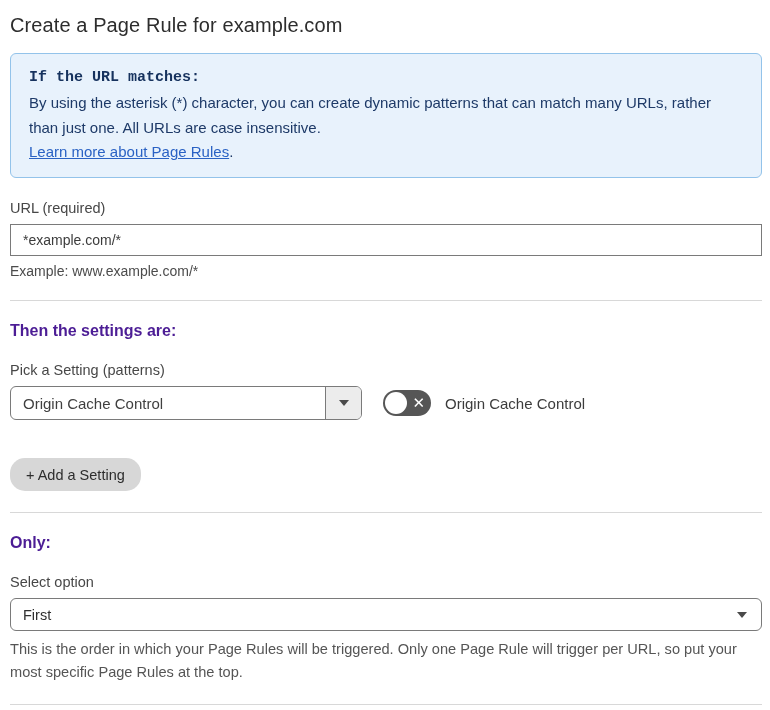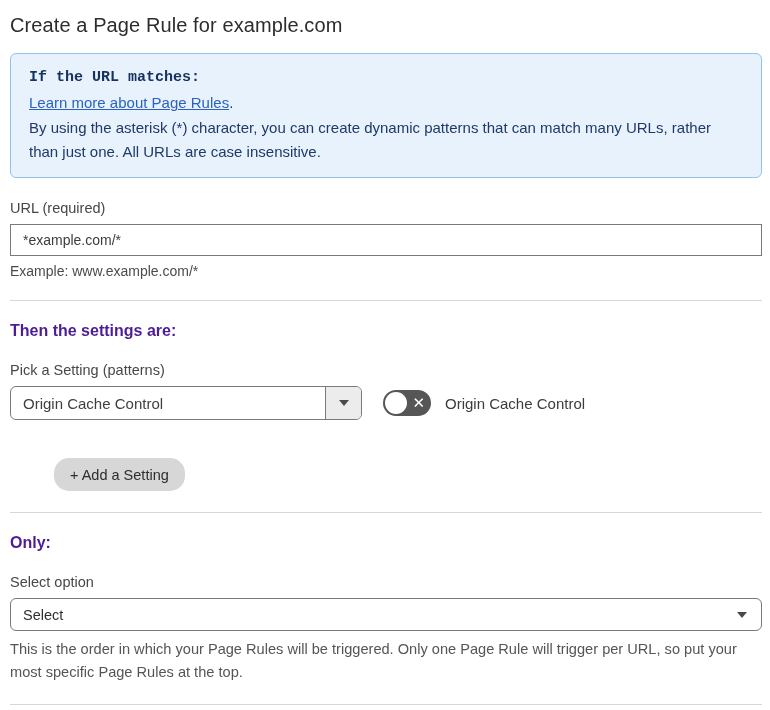--- a/index.html
+++ b/index.html
@@ -157,21 +157,20 @@
     display: inline-flex;
     align-items: center;
     justify-content: center;
     height: 33px;
     padding: 0 16px;
     border: none;
     border-radius: 15px;
     font-family: "Liberation Sans", sans-serif;
     font-size: 14.5px;
     cursor: pointer;
-    margin-left: 44px;
   }
   .btn-gray { background: #d7d7d7; color: #2d2d2d; }
 
   .add-setting-btn { margin-top: 38px; }
 
   .select-full {
     display: flex;
     align-items: center;
     width: 100%;
     height: 33px;
@@ -197,22 +196,22 @@
 </style>
 </head>
 <body>
 
 <div class="container">
 
   <h1 class="page-title">Create a Page Rule for example.com</h1>
 
   <div class="info-box">
     <p class="info-heading">If the URL matches:</p>
+    <p class="info-body">By using the asterisk (*) character, you can create dynamic patterns that can match many URLs, rather than just one. All URLs are case insensitive.</p>
     <p class="info-body"><a class="info-link">Learn more about Page Rules</a><span class="info-link-suffix">.</span></p>
-    <p class="info-body">By using the asterisk (*) character, you can create dynamic patterns that can match many URLs, rather than just one. All URLs are case insensitive.</p>
   </div>
 
   <div class="field-label">URL (required)</div>
   <input type="text" class="text-input" value="*example.com/*" style="">
   <div class="field-hint">Example: www.example.com/*</div>
 
   <hr class="divider">
 
   <h2 class="section-heading">Then the settings are:</h2>
 
@@ -234,21 +233,21 @@
 
   <button class="btn btn-gray add-setting-btn">+ Add a Setting</button>
 
   <hr class="divider">
 
   <h2 class="section-heading">Only:</h2>
 
   <div class="field-label">Select option</div>
 
   <div class="select-full">
-    <span class="select-value">Select</span>
+    <span class="select-value">First</span>
     <span class="caret-down"></span>
   </div>
 
   <div class="order-description">This is the order in which your Page Rules will be triggered. Only one Page Rule will trigger per URL, so put your most specific Page Rules at the top.</div>
 
   <hr class="divider">
 
   
 
 </div>

